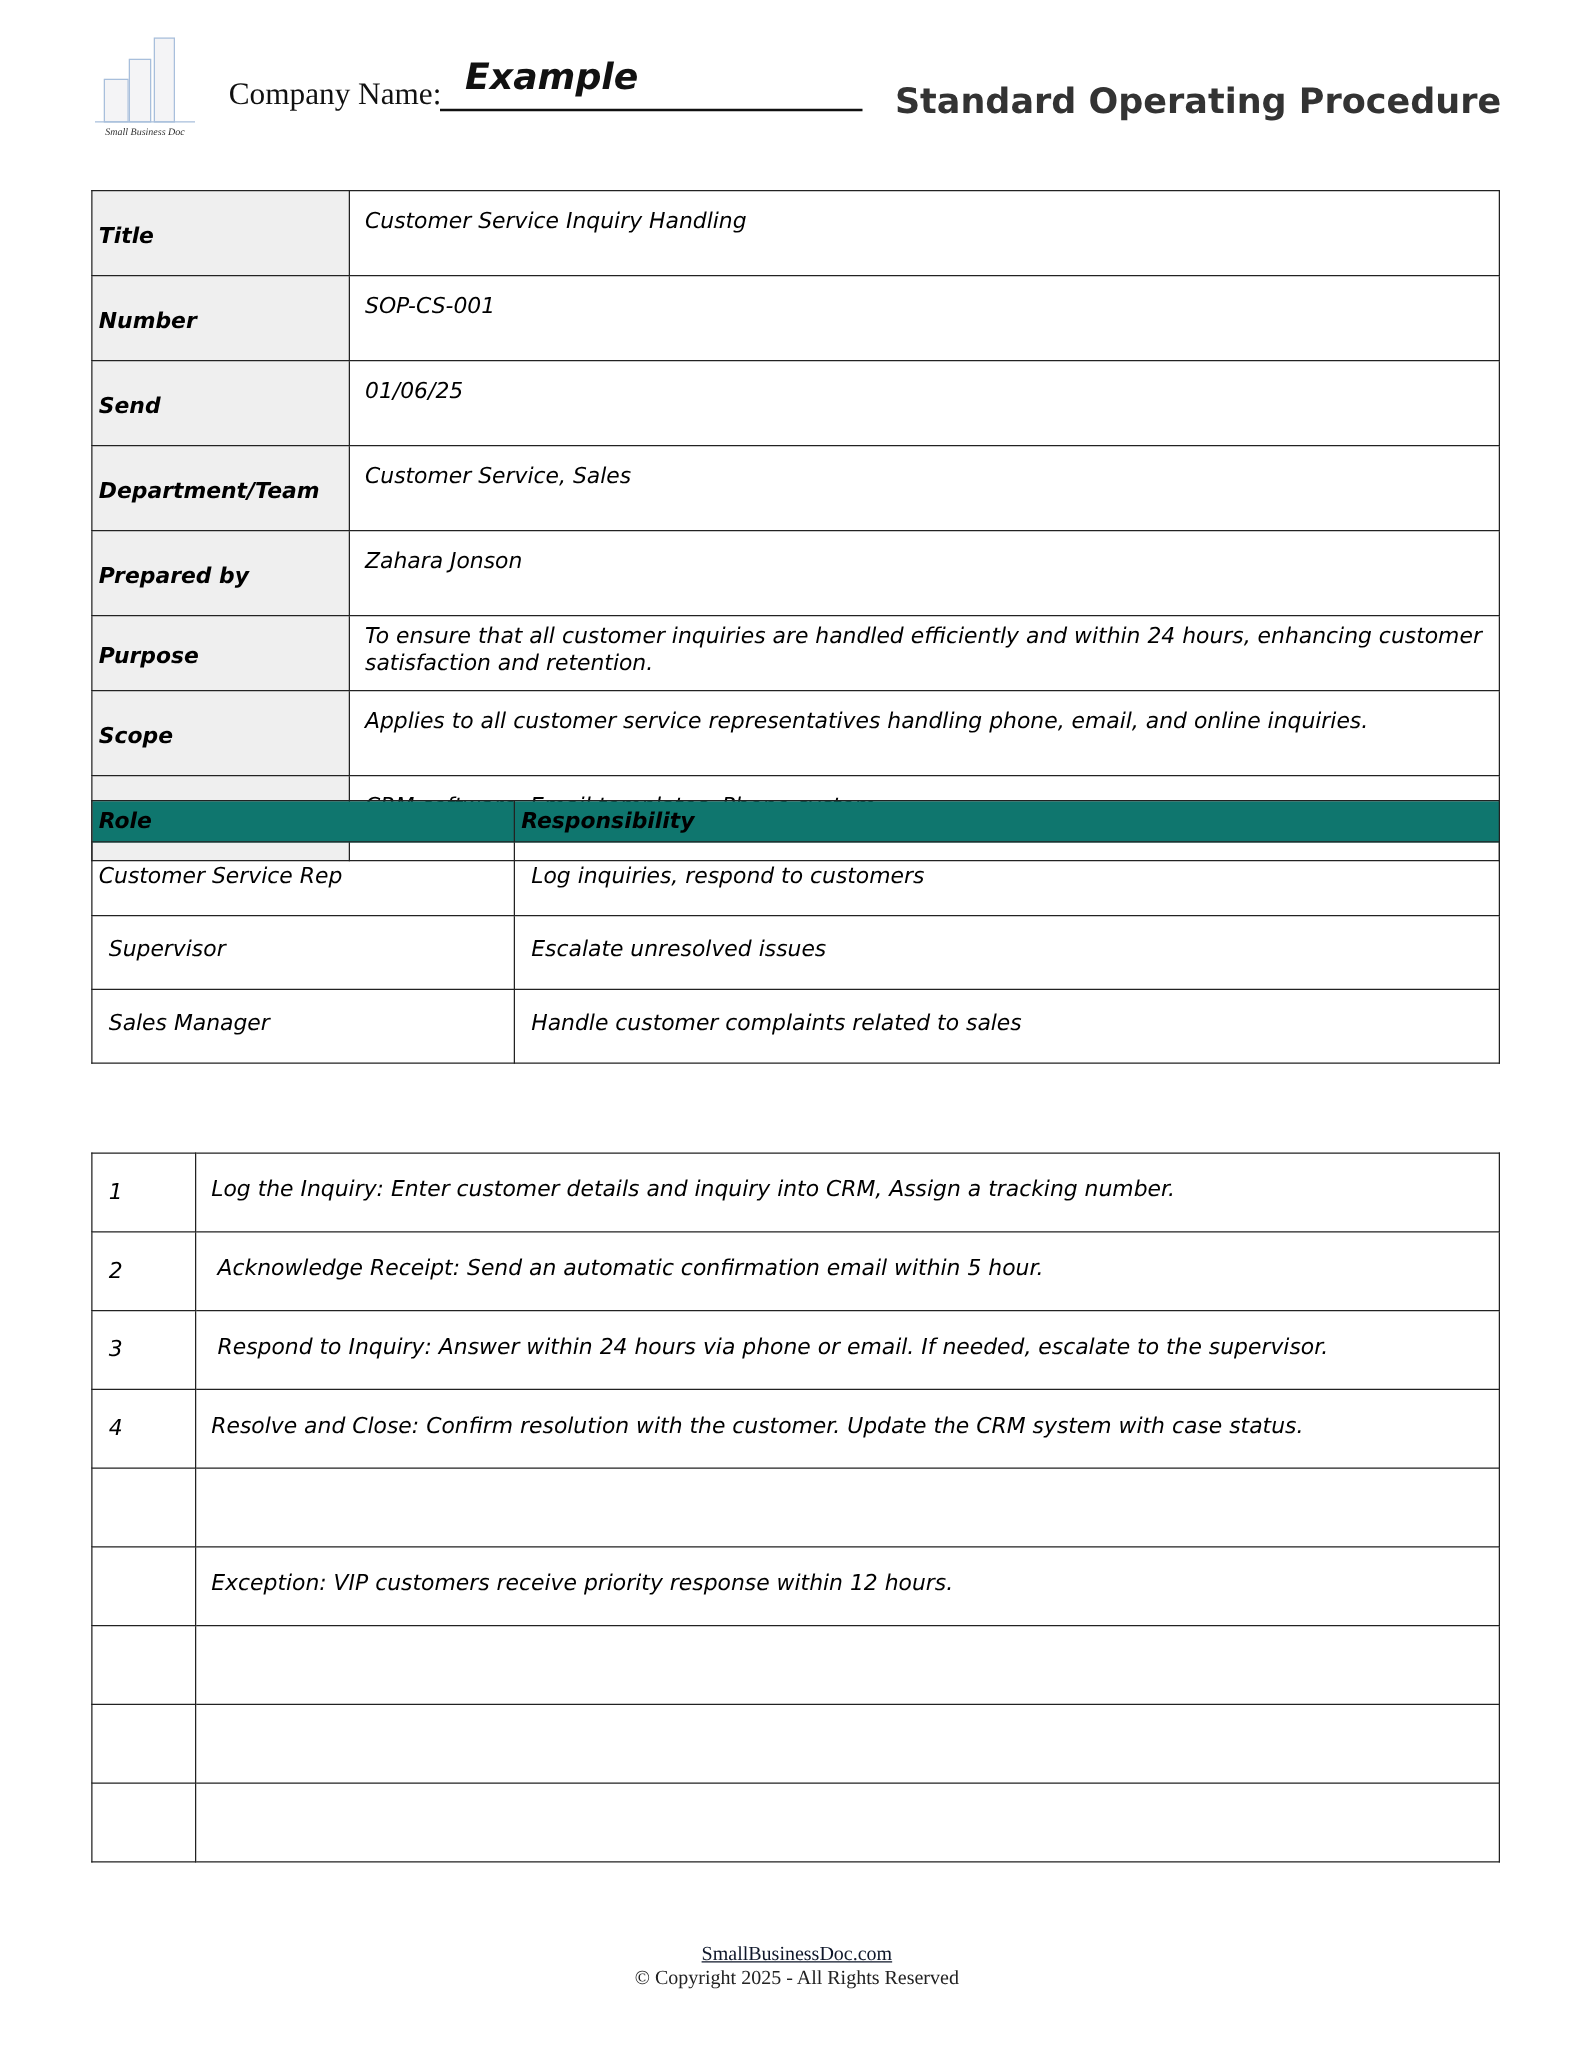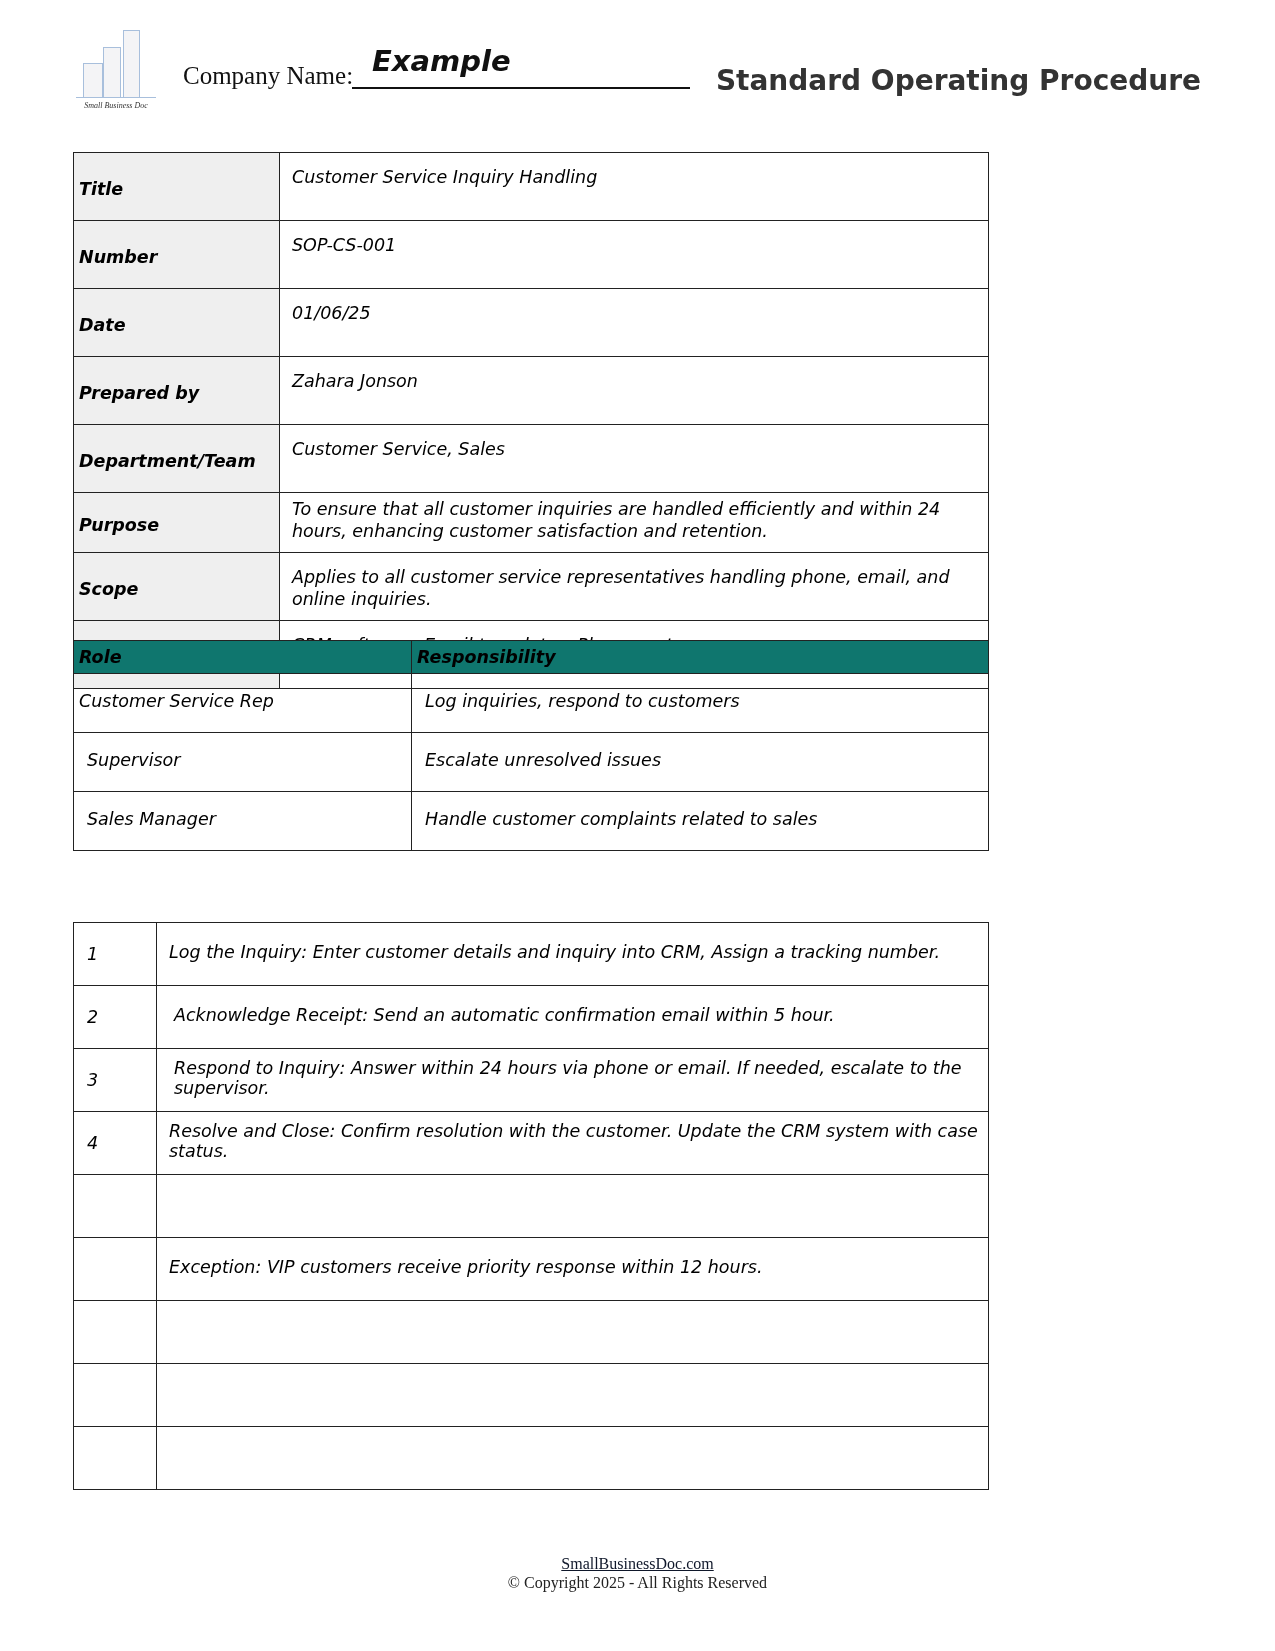--- a/index.html
+++ b/index.html
@@ -10,21 +10,21 @@
   .logo .b1 { left: 7px; width: 20px; height: 35px; }
   .logo .b2 { left: 27px; width: 18px; height: 51px; }
   .logo .b3 { left: 47px; width: 17px; height: 68px; }
   .logo .base { position: absolute; left: 0; right: 0; bottom: 12px; height: 1px; background: #a8bfdc; }
   .logo .logo-text { position: absolute; left: 0; bottom: 0; width: 80px; text-align: center; font-family: "Liberation Serif", serif; font-style: italic; font-size: 8px; color: #333; white-space: nowrap; }
   .company-label { position: absolute; left: 183px; top: 62px; font-family: "Liberation Serif", serif; font-size: 25px; color: #111; }
   .company-line { position: absolute; left: 352px; top: 87px; width: 338px; height: 2px; background: #111; }
   .company-value { position: absolute; left: 372px; top: 44px; font-family: "DejaVu Sans", sans-serif; font-weight: bold; font-style: italic; font-size: 29px; color: #111; }
   .doc-title { position: absolute; right: 74px; top: 64px; font-family: "DejaVu Sans", sans-serif; font-weight: bold; font-size: 28px; color: #333; white-space: nowrap; margin-left: 12px; }
 
-  table { border-collapse: collapse; position: absolute; left: 73px; width: 916px; table-layout: fixed; }
+  table { border-collapse: collapse; position: absolute; left: 73px; width: 1127px; table-layout: fixed; }
   td { border: 1px solid #222; font-size: 17.5px; font-style: italic; vertical-align: top; padding: 0; }
   .info td { height: 54px; }
   .info td.label { width: 200px; background: #efefef; font-weight: bold; vertical-align: middle; padding-left: 5px; padding-top: 4px; }
   .info td.value { padding: 13px 12px 0 12px; line-height: 22px; }
   .info td.value.multi { padding-top: 5px; }
 
   .roles { top: 640px; }
   .section-title td { background: #efefef; font-style: normal; font-weight: bold; font-size: 22px; height: 38px; vertical-align: middle; padding-left: 5px; }
   .col-head td { background: #0f766e; font-weight: bold; height: 32px; vertical-align: middle; padding-left: 5px; }
   .roles td.role { width: 332px; }
@@ -60,30 +60,30 @@
   <tbody>
       <tr>
     <td class="label">Title</td>
     <td class="value">Customer Service Inquiry Handling</td>
   </tr>
   <tr>
     <td class="label">Number</td>
     <td class="value">SOP-CS-001</td>
   </tr>
   <tr>
-    <td class="label">Date</td>
+    <td class="label">Send</td>
     <td class="value">01/06/25</td>
+  </tr>
+  <tr>
+    <td class="label">Department/Team</td>
+    <td class="value">Customer Service, Sales</td>
   </tr>
   <tr>
     <td class="label">Prepared by</td>
     <td class="value">Zahara Jonson</td>
-  </tr>
-  <tr>
-    <td class="label">Department/Team</td>
-    <td class="value">Customer Service, Sales</td>
   </tr>
   <tr>
     <td class="label">Purpose</td>
     <td class="value multi">To ensure that all customer inquiries are handled efficiently and within 24 hours, enhancing customer satisfaction and retention.</td>
   </tr>
   <tr>
     <td class="label">Scope</td>
     <td class="value">Applies to all customer service representatives handling phone, email, and online inquiries.</td>
   </tr>
   <tr>

